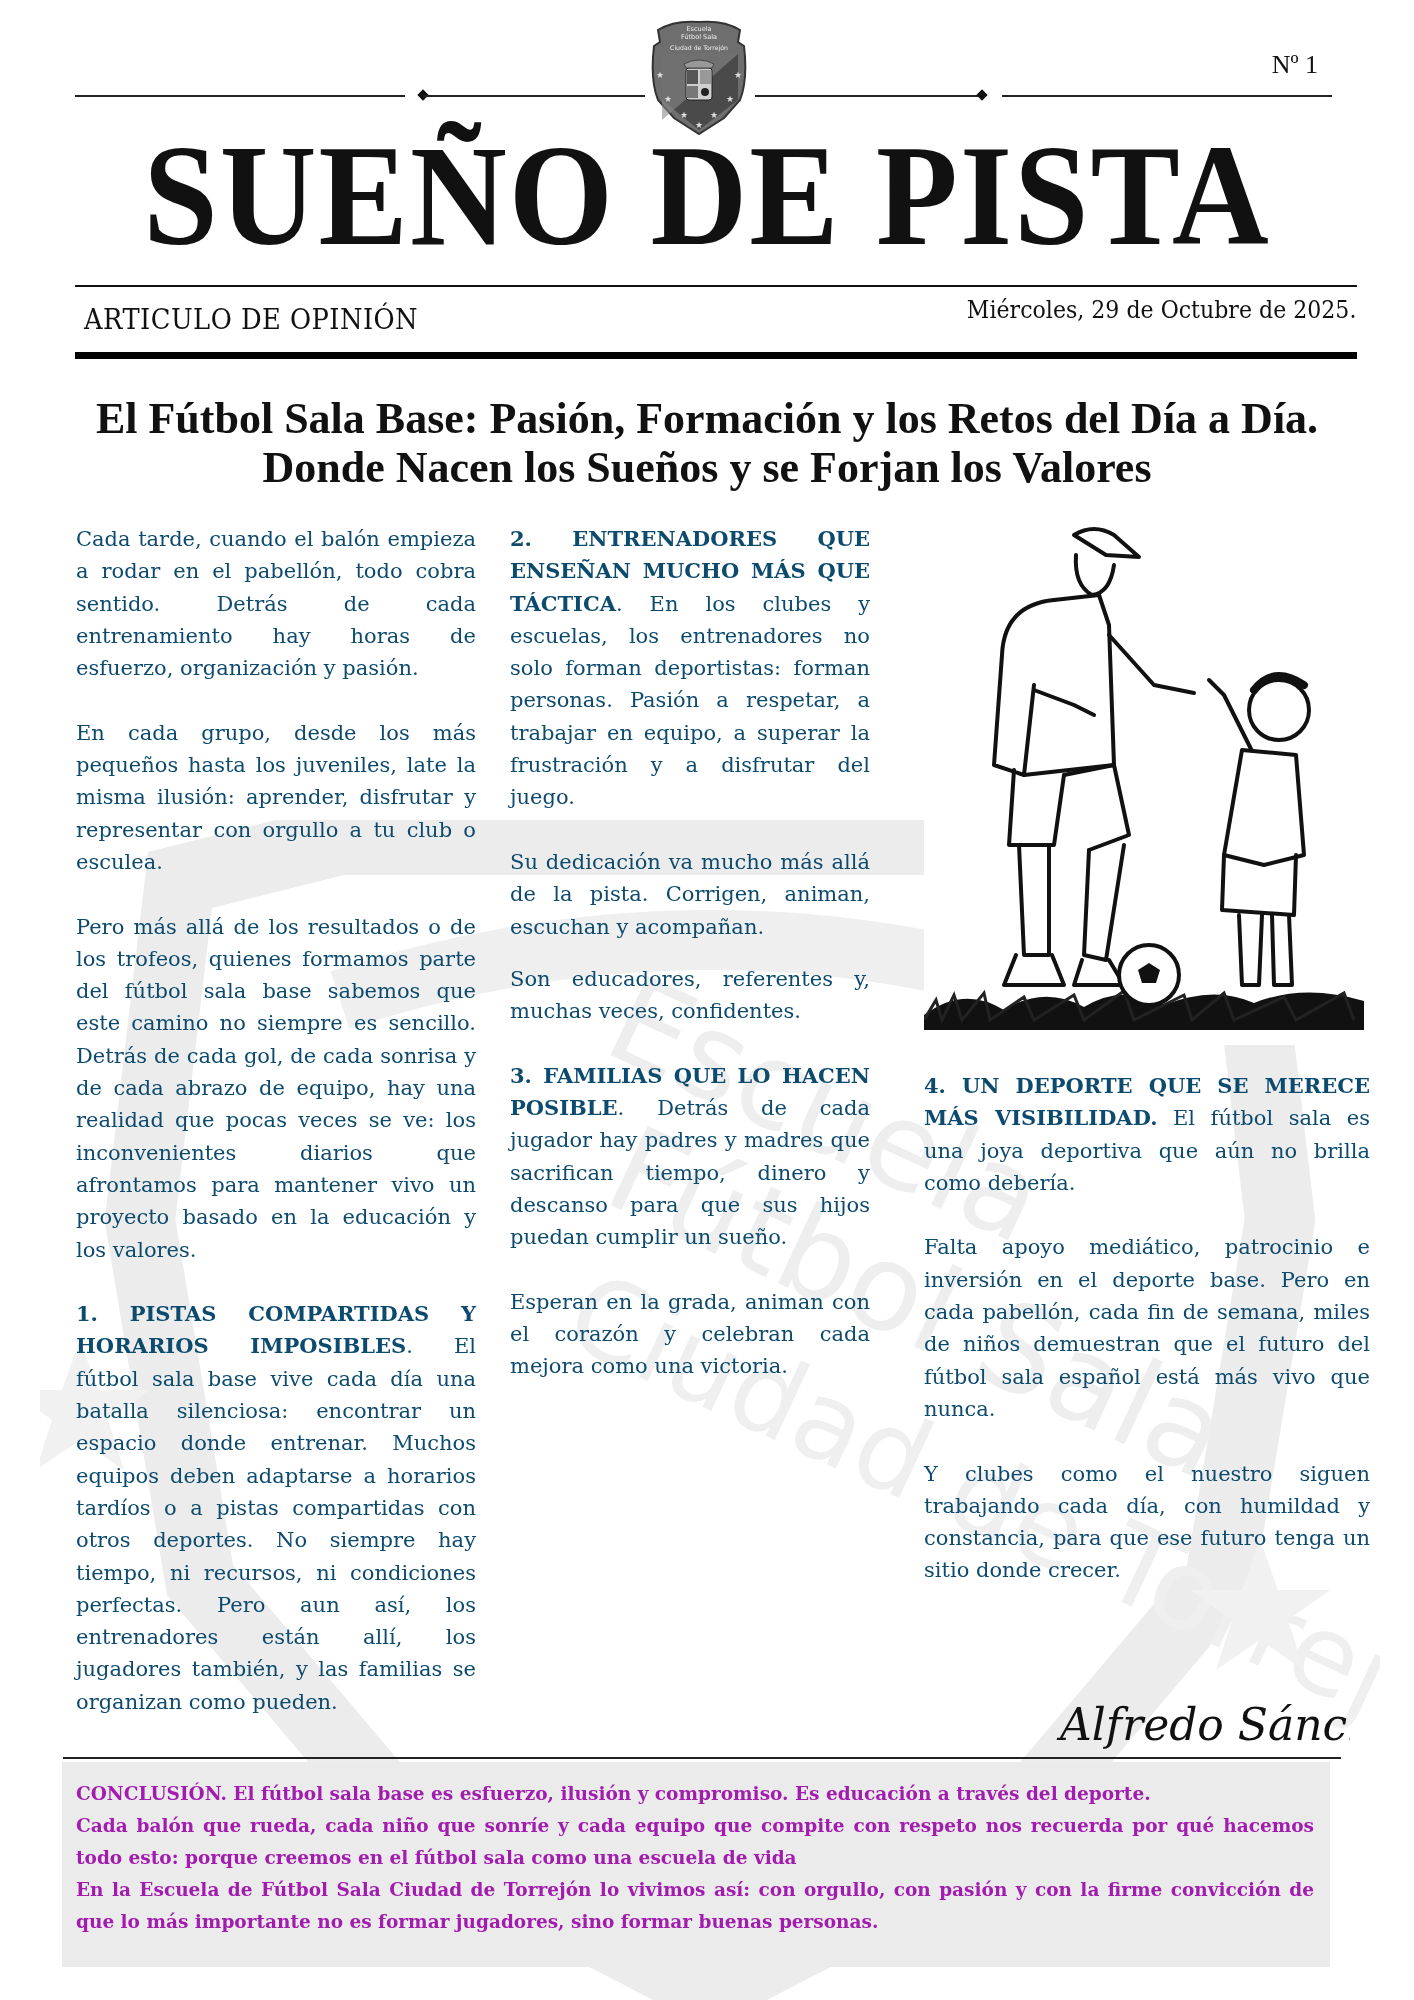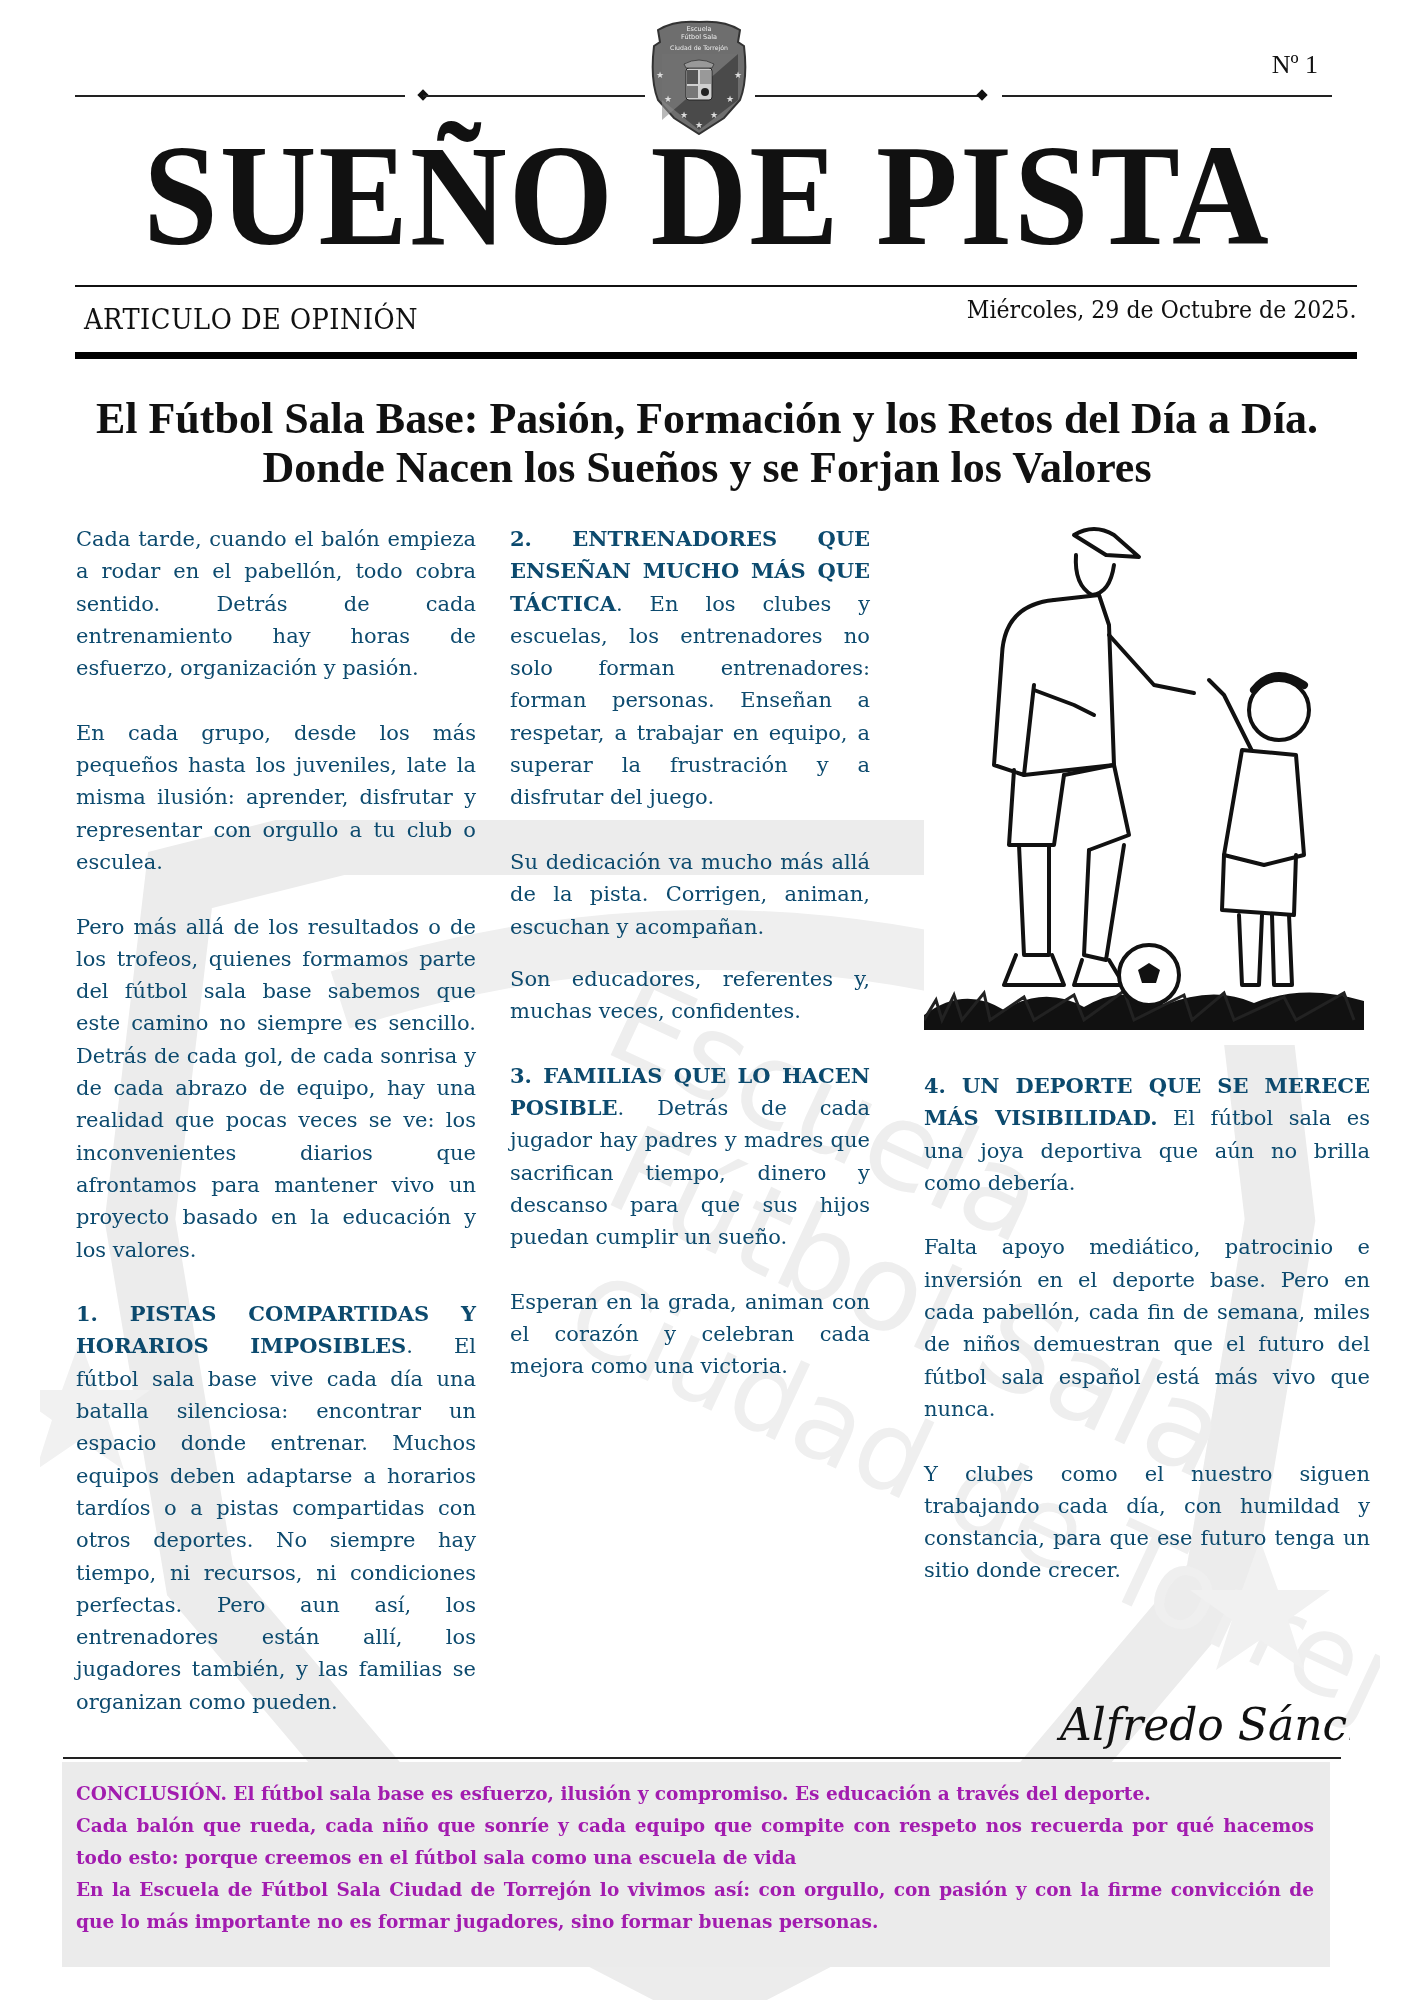--- a/index.html
+++ b/index.html
@@ -92,21 +92,21 @@
 <div class="headline" style="top:446px;">Donde Nacen los Sueños y se Forjan los Valores</div>
 
 <div class="col col1">
   <p>Cada tarde, cuando el balón empieza a rodar en el pabellón, todo cobra sentido. Detrás de cada entrenamiento hay horas de esfuerzo, organización y pasión.</p>
   <p>En cada grupo, desde los más pequeños hasta los juveniles, late la misma ilusión: aprender, disfrutar y representar con orgullo a tu club o esculea.</p>
   <p>Pero más allá de los resultados o de los trofeos, quienes formamos parte del fútbol sala base sabemos que este camino no siempre es sencillo. Detrás de cada gol, de cada sonrisa y de cada abrazo de equipo, hay una realidad que pocas veces se ve: los inconvenientes diarios que afrontamos para mantener vivo un proyecto basado en la educación y los valores.</p>
   <p><b>1. PISTAS COMPARTIDAS Y HORARIOS IMPOSIBLES</b><span>. El fútbol sala base vive cada día una batalla silenciosa: encontrar un espacio donde entrenar. Muchos equipos deben adaptarse a horarios tardíos o a pistas compartidas con otros deportes. No siempre hay tiempo, ni recursos, ni condiciones perfectas. Pero aun así, los entrenadores están allí, los jugadores también, y las familias se organizan como pueden.</span></p>
 </div>
 
 <div class="col col2">
-  <p><b>2. ENTRENADORES QUE ENSEÑAN MUCHO MÁS QUE TÁCTICA</b><span>. En los clubes y escuelas, los entrenadores no solo forman entrenadores: forman personas. Enseñan a respetar, a trabajar en equipo, a superar la frustración y a disfrutar del juego.</span></p>
+  <p><b>2. ENTRENADORES QUE ENSEÑAN MUCHO MÁS QUE TÁCTICA</b><span>. En los clubes y escuelas, los entrenadores no solo forman deportistas: forman personas. Pasión a respetar, a trabajar en equipo, a superar la frustración y a disfrutar del juego.</span></p>
   <p style="margin-bottom:20px;">Su dedicación va mucho más allá de la pista. Corrigen, animan, escuchan y acompañan.</p>
   <p>Son educadores, referentes y, muchas veces, confidentes.</p>
   <p><b>3. FAMILIAS QUE LO HACEN POSIBLE</b><span>. Detrás de cada jugador hay padres y madres que sacrifican tiempo, dinero y descanso para que sus hijos puedan cumplir un sueño.</span></p>
   <p>Esperan en la grada, animan con el corazón y celebran cada mejora como una victoria.</p>
 </div>
 
 <svg class="illustration" viewBox="0 0 446 530" aria-label="Entrenador chocando la mano con un niño junto a un balón sobre el césped">
   <rect x="0" y="0" width="446" height="530" fill="#ffffff"></rect>
 
   <path d="M0 500 Q40 470 80 495 Q120 470 160 492 Q200 468 240 490 Q290 470 330 488 Q380 468 440 486 L440 515 L0 515 Z" fill="#111"></path>

